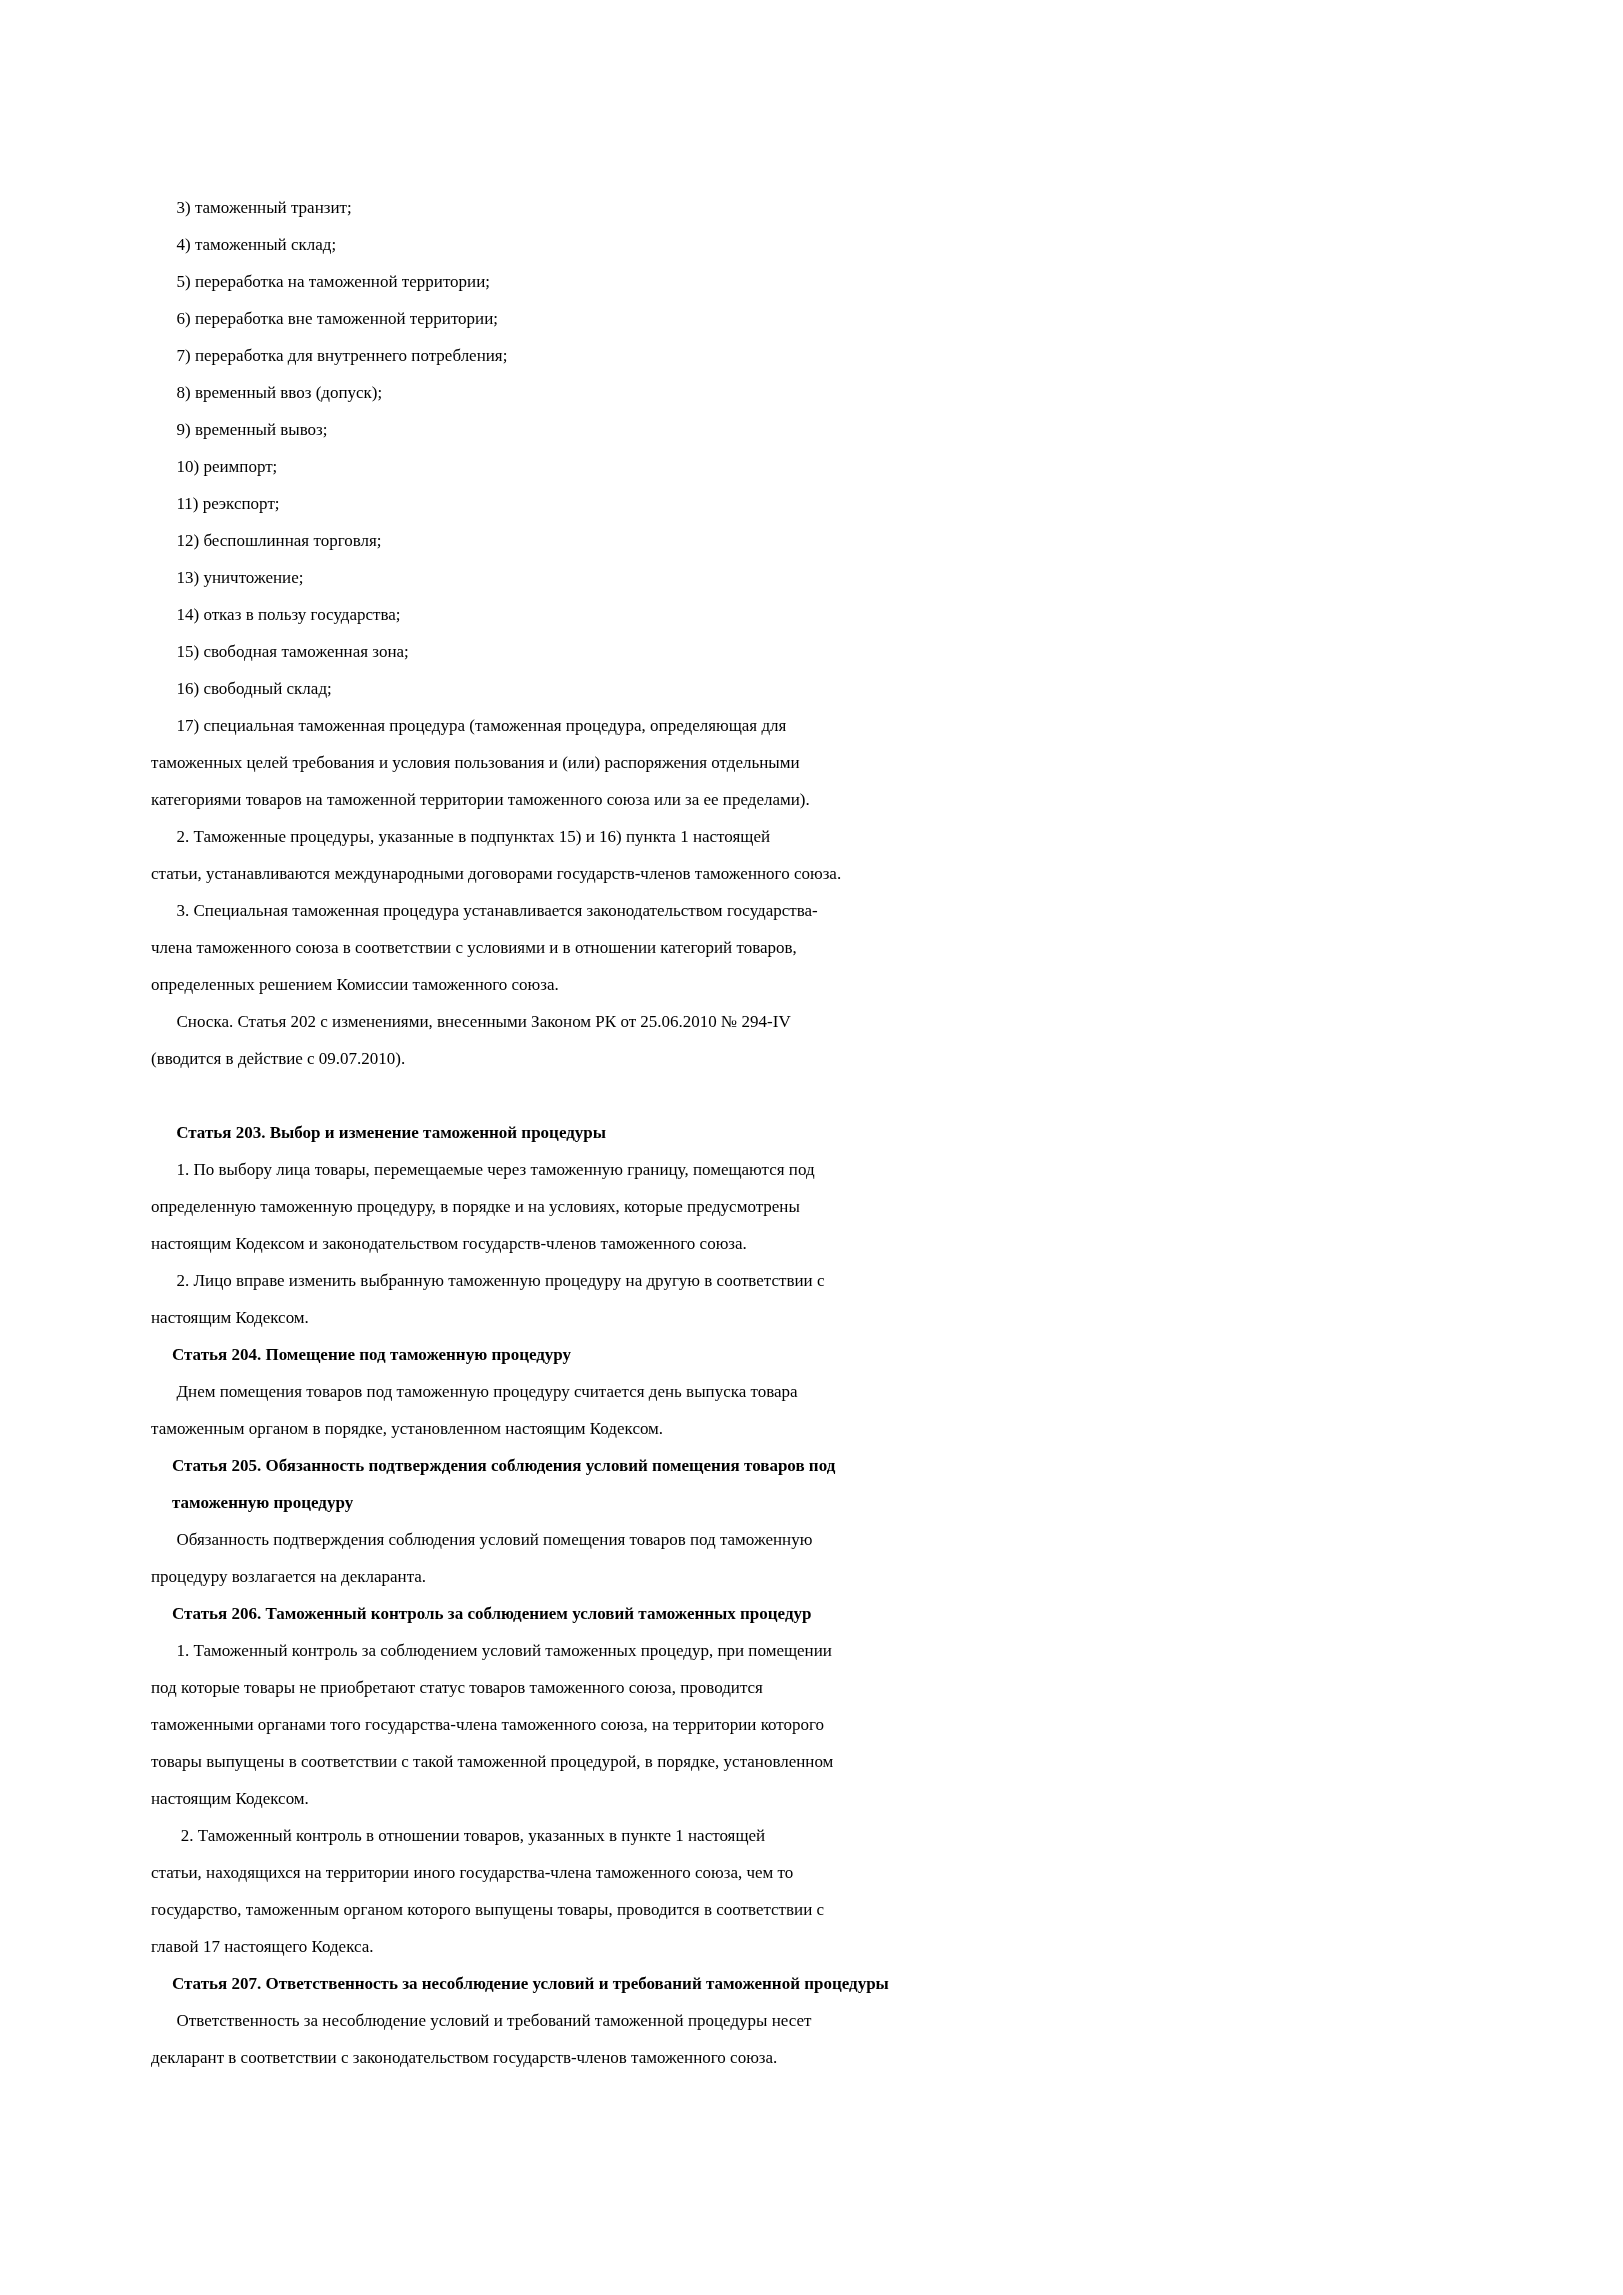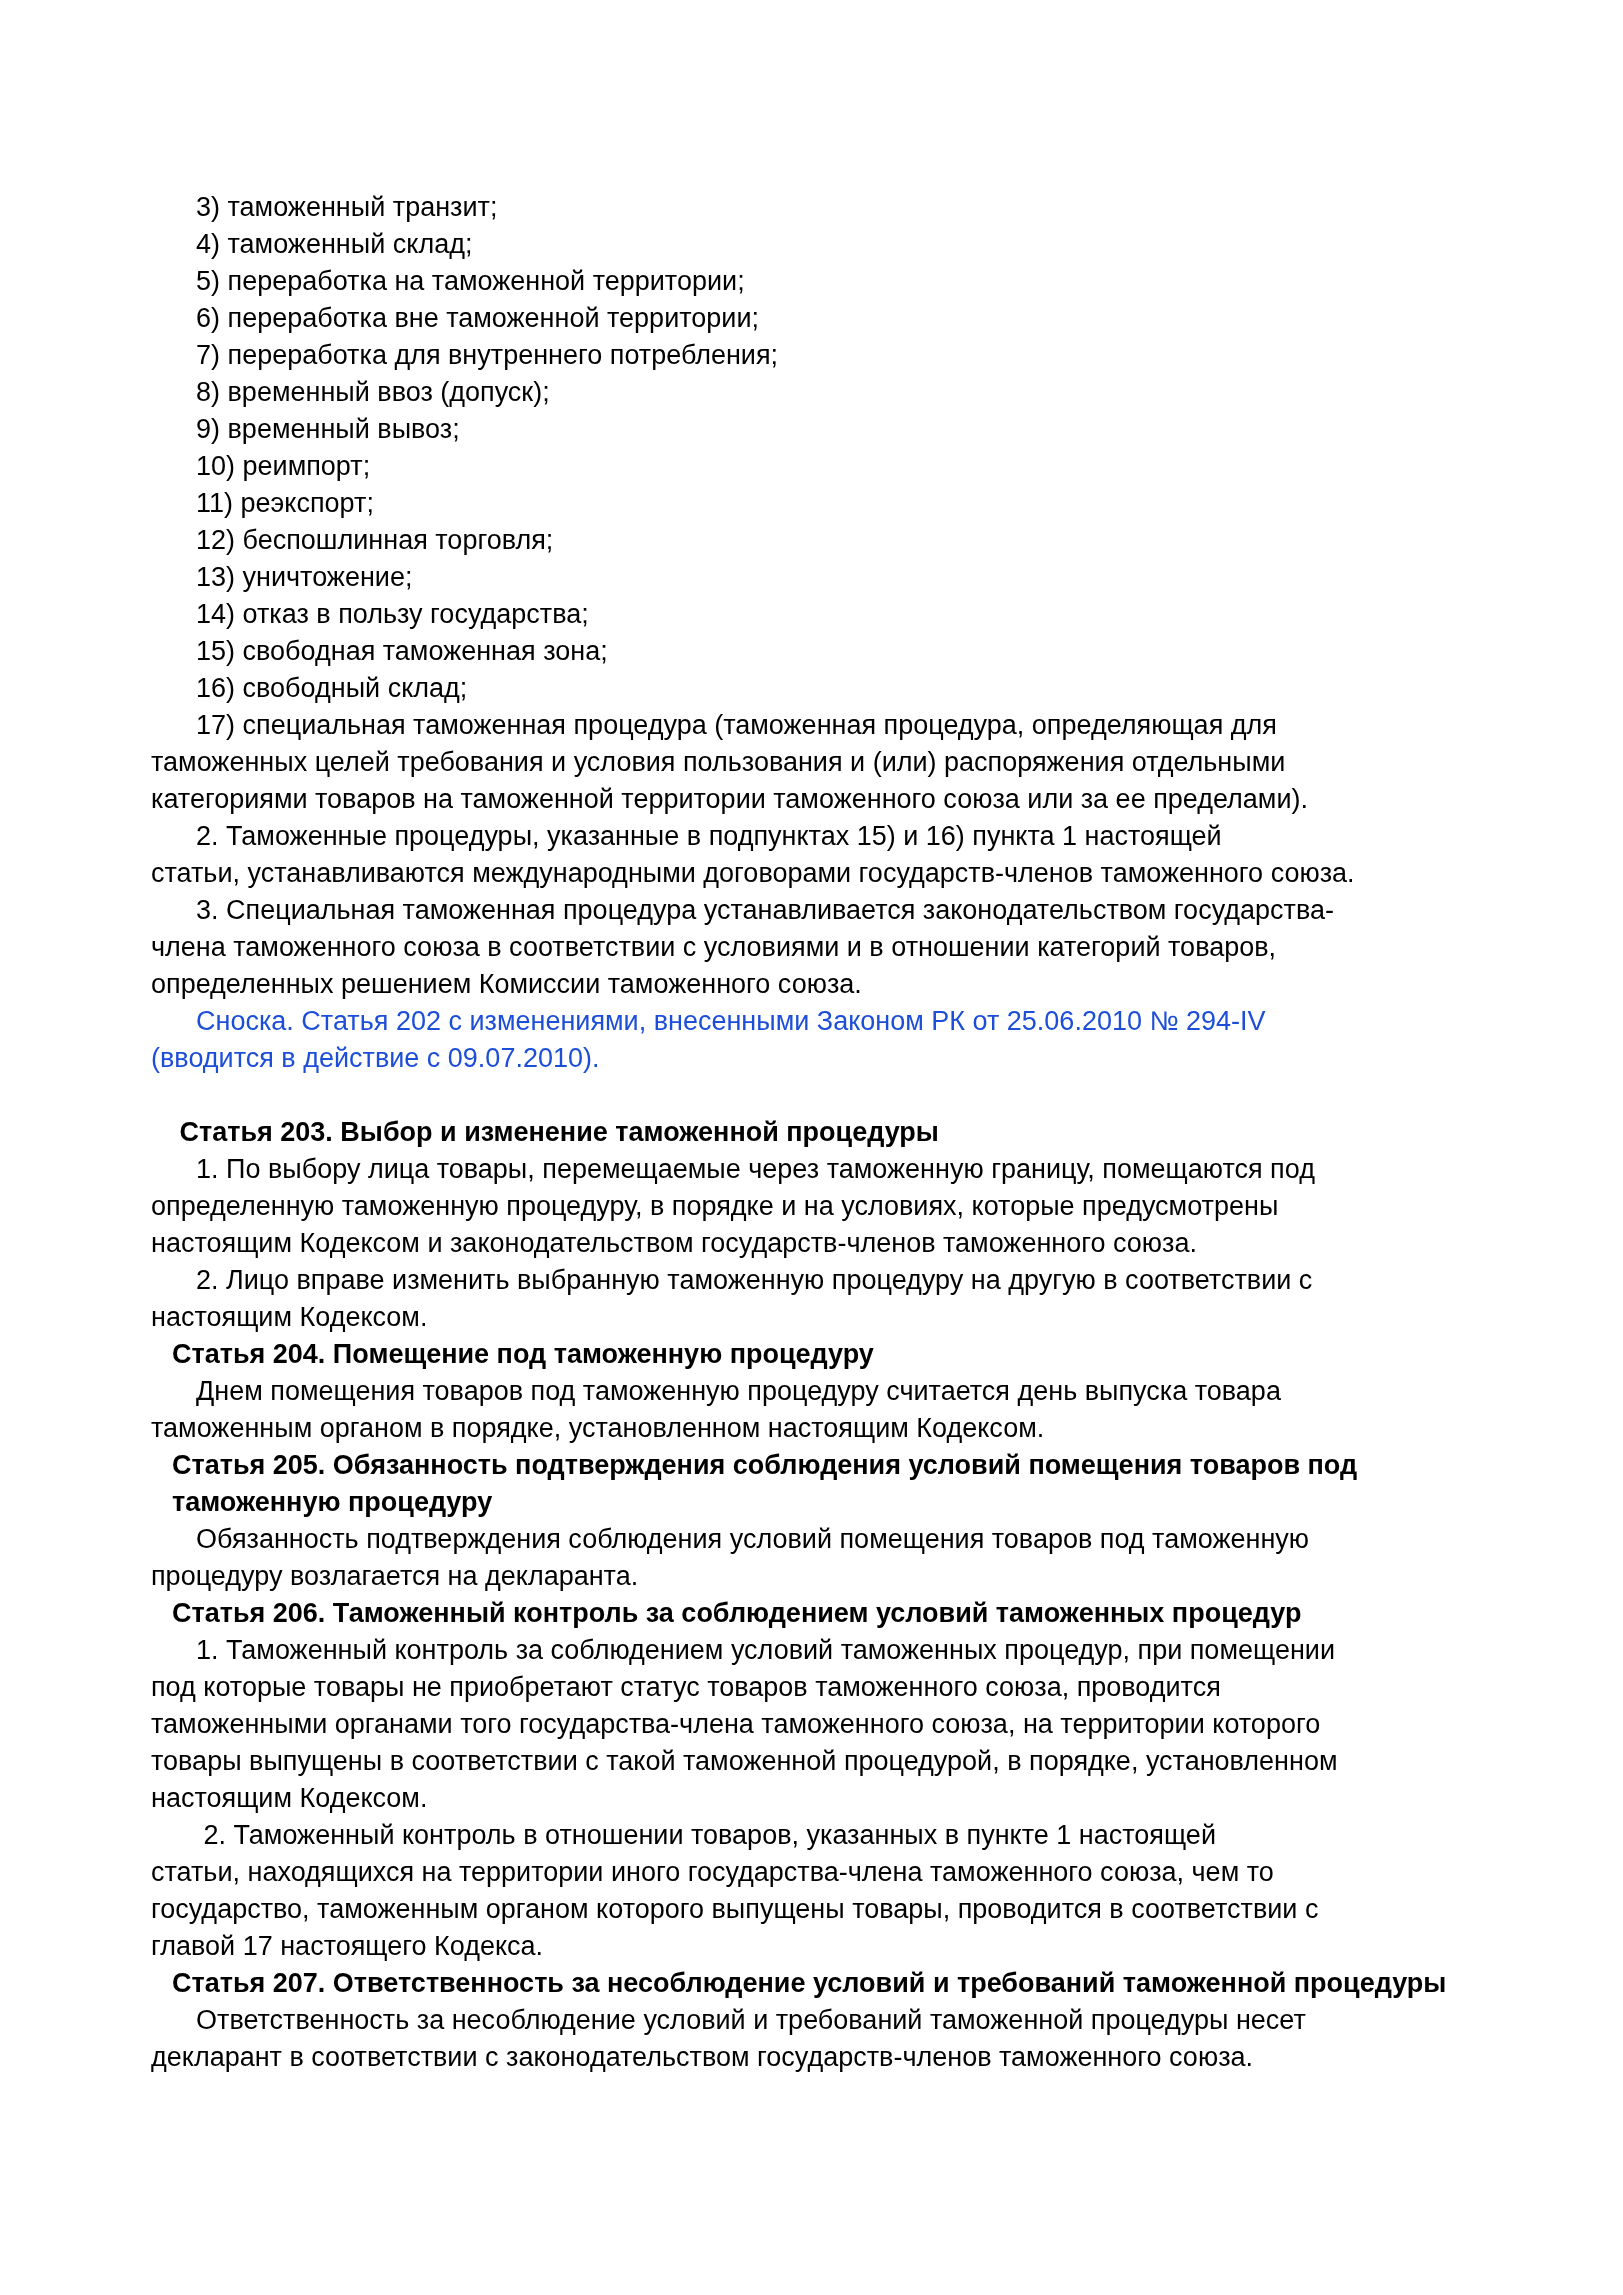--- a/index.html
+++ b/index.html
@@ -12,35 +12,35 @@
     width: 1623px;
     height: 2295px;
     background: #ffffff;
     overflow: hidden;
   }
   .text-block {
     position: absolute;
     left: 151px;
     top: 189px;
     width: 1348px;
-    font-family: Liberation Sans, sans-serif;
-    font-size: 27px;
+    font-family: Liberation Serif, serif;
+    font-size: 17px;
     line-height: 37px;
     color: #000000;
     white-space: pre;
   }
   .line {
     min-height: 37px;
   }
   .line.bold {
     font-weight: bold;
     margin-left: 21px;
   }
   .line.red {
-    color: #1d4ed8;
+    color: #000000;
   }
 </style>
 </head>
 <body>
 
 <div class="page">
   <div class="text-block"><div class="line">      3) таможенный транзит;</div><div class="line">      4) таможенный склад;</div><div class="line">      5) переработка на таможенной территории;</div><div class="line">      6) переработка вне таможенной территории;</div><div class="line">      7) переработка для внутреннего потребления;</div><div class="line">      8) временный ввоз (допуск);</div><div class="line">      9) временный вывоз;</div><div class="line">      10) реимпорт;</div><div class="line">      11) реэкспорт;</div><div class="line">      12) беспошлинная торговля;</div><div class="line">      13) уничтожение;</div><div class="line">      14) отказ в пользу государства;</div><div class="line">      15) свободная таможенная зона;</div><div class="line">      16) свободный склад;</div><div class="line">      17) специальная таможенная процедура (таможенная процедура, определяющая для</div><div class="line">таможенных целей требования и условия пользования и (или) распоряжения отдельными</div><div class="line">категориями товаров на таможенной территории таможенного союза или за ее пределами).</div><div class="line">      2. Таможенные процедуры, указанные в подпунктах 15) и 16) пункта 1 настоящей</div><div class="line">статьи, устанавливаются международными договорами государств-членов таможенного союза.</div><div class="line">      3. Специальная таможенная процедура устанавливается законодательством государства-</div><div class="line">члена таможенного союза в соответствии с условиями и в отношении категорий товаров,</div><div class="line">определенных решением Комиссии таможенного союза.</div><div class="line red">      Сноска. Статья 202 с изменениями, внесенными Законом РК от 25.06.2010 № 294-IV</div><div class="line red">(вводится в действие с 09.07.2010).</div><div class="line"></div><div class="line bold"> Статья 203. Выбор и изменение таможенной процедуры</div><div class="line">      1. По выбору лица товары, перемещаемые через таможенную границу, помещаются под</div><div class="line">определенную таможенную процедуру, в порядке и на условиях, которые предусмотрены</div><div class="line">настоящим Кодексом и законодательством государств-членов таможенного союза.</div><div class="line">      2. Лицо вправе изменить выбранную таможенную процедуру на другую в соответствии с</div><div class="line">настоящим Кодексом.</div><div class="line bold">Статья 204. Помещение под таможенную процедуру</div><div class="line">      Днем помещения товаров под таможенную процедуру считается день выпуска товара</div><div class="line">таможенным органом в порядке, установленном настоящим Кодексом.</div><div class="line bold">Статья 205. Обязанность подтверждения соблюдения условий помещения товаров под</div><div class="line bold">таможенную процедуру</div><div class="line">      Обязанность подтверждения соблюдения условий помещения товаров под таможенную</div><div class="line">процедуру возлагается на декларанта.</div><div class="line bold">Статья 206. Таможенный контроль за соблюдением условий таможенных процедур</div><div class="line">      1. Таможенный контроль за соблюдением условий таможенных процедур, при помещении</div><div class="line">под которые товары не приобретают статус товаров таможенного союза, проводится</div><div class="line">таможенными органами того государства-члена таможенного союза, на территории которого</div><div class="line">товары выпущены в соответствии с такой таможенной процедурой, в порядке, установленном</div><div class="line">настоящим Кодексом.</div><div class="line">       2. Таможенный контроль в отношении товаров, указанных в пункте 1 настоящей</div><div class="line">статьи, находящихся на территории иного государства-члена таможенного союза, чем то</div><div class="line">государство, таможенным органом которого выпущены товары, проводится в соответствии с</div><div class="line">главой 17 настоящего Кодекса.</div><div class="line bold">Статья 207. Ответственность за несоблюдение условий и требований таможенной процедуры</div><div class="line">      Ответственность за несоблюдение условий и требований таможенной процедуры несет</div><div class="line">декларант в соответствии с законодательством государств-членов таможенного союза.</div></div>
 </div>
 
 

